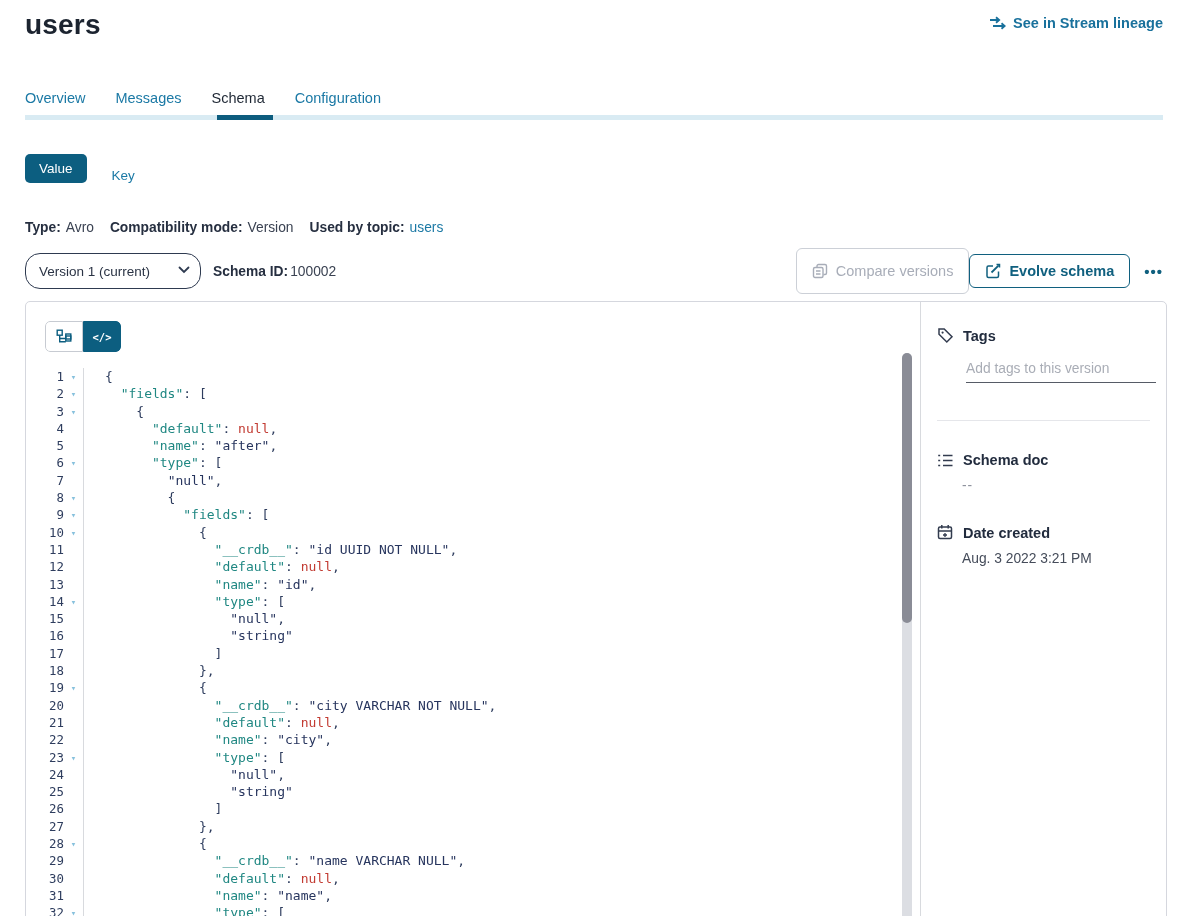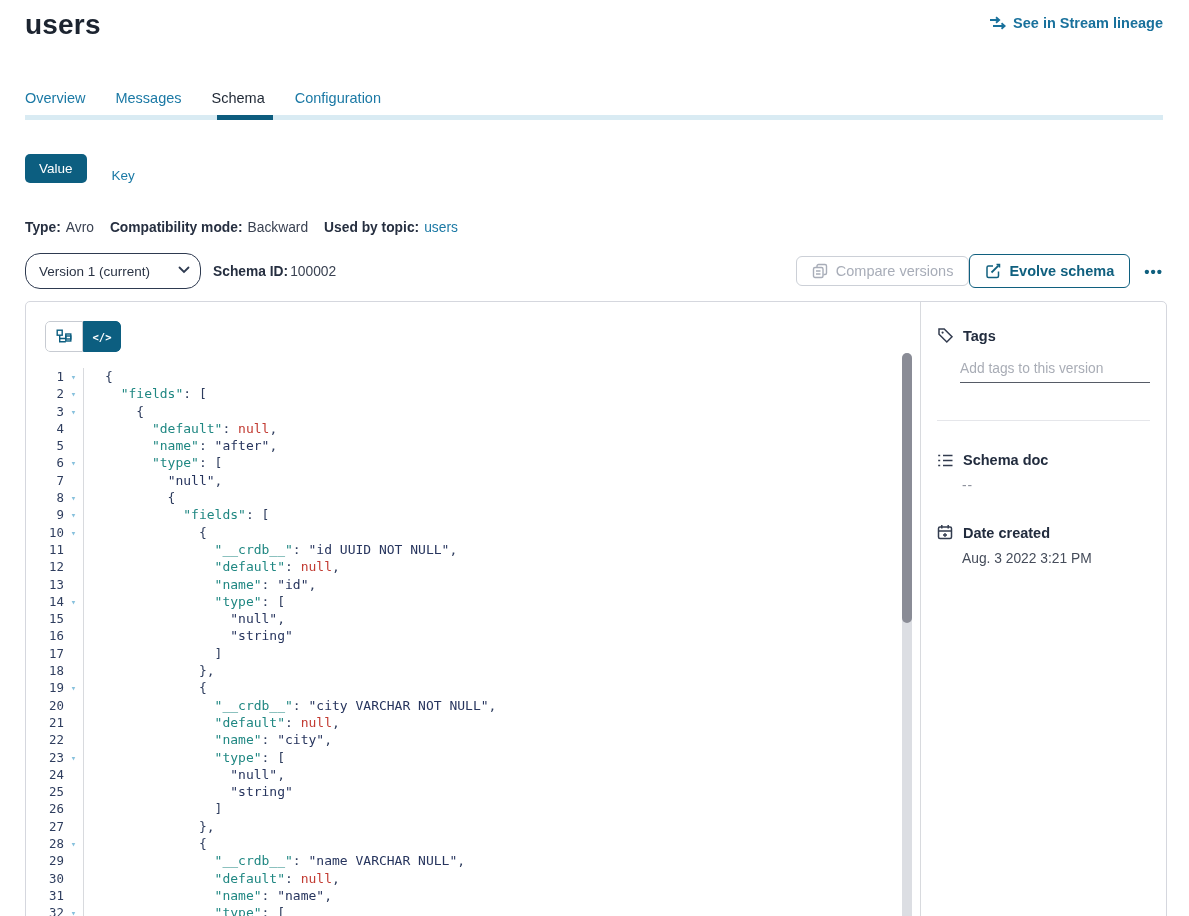--- a/index.html
+++ b/index.html
@@ -41,21 +41,21 @@
   .version-select-wrap { position:relative; width:176px; height:36px; }
   .version-select { width:100%; height:100%; appearance:none; -webkit-appearance:none;
     border:1px solid #2e3a50; border-radius:15px; background:#fff; font-size:13.5px;
     color:#2b3445; padding:0 30px 0 13px; font-family:"Liberation Sans",sans-serif; cursor:pointer; }
   .version-select-wrap svg { position:absolute; right:11px; top:13px; pointer-events:none; }
   .schema-id { margin-left:12px; font-size:13.8px; color:#3a4252; display:flex; gap:2px; }
   .schema-id b { color:#262f40; }
   .vb-spacer { flex:1; }
   .compare-btn { display:flex; align-items:center; gap:8px; background:#fff; color:#a8adb8;
     border:1px solid #ccd0d7; border-radius:6px; font-size:14.5px; font-weight:500;
-    height:30px; padding:0 15px; cursor:default; }
+    height:46px; padding:0 15px; cursor:default; }
   .evolve-btn { display:flex; align-items:center; gap:8px; background:#fff; color:#10607f;
     border:1px solid #10607f; border-radius:6px; font-size:14.5px; font-weight:700;
     height:34px; padding:0 15px; cursor:pointer; }
   .more-btn { background:none; border:none; color:#10607f; font-size:15px; font-weight:700;
     letter-spacing:1px; margin-left:10px; cursor:pointer; padding:4px; }
 
   
   .panel { position:absolute; top:301px; left:25px; width:1142px; height:640px;
     border:1px solid #d5d7de; border-radius:5px; background:#fff; }
   .panel-divider { position:absolute; left:894px; top:0; bottom:0; width:1px; background:#d8dade; }
@@ -84,21 +84,21 @@
   
   .scrollbar-track { position:absolute; left:876px; top:51px; bottom:0; width:10px;
     background:#dcdee3; border-radius:6px 6px 0 0; }
   .scrollbar-thumb { position:absolute; left:0; top:0; width:10px; height:270px;
     background:#8a8c96; border-radius:6px; cursor:grab; }
 
   
   .sidebar { position:absolute; left:895px; top:0; right:0; bottom:0; padding:25px 16px 0 16px; }
   .sb-head { display:flex; align-items:center; gap:9px; font-size:14.5px; font-weight:700; color:#222c3e; }
   .sb-head svg { flex:none; }
-  .tags-input { display:block; margin:17px 0 0 23px; width:190px; border:none;
+  .tags-input { display:block; margin:17px 0 0 29px; width:190px; border:none;
     border-bottom:1px solid #565b66; font-size:13.8px; color:#2b3445; padding:0 0 6px 0;
     font-family:"Liberation Sans",sans-serif; outline:none; background:transparent; }
   .tags-input::placeholder { color:#a9adb6; }
   .sb-divider { border:none; border-top:1px solid #e5e6ea; margin:37px 0 0 0; }
   .sb-section { margin-top:31px; }
   .sb-value { margin:10px 0 0 25px; font-size:13.8px; color:#454c5a; }
   .sb-value.dim { color:#8f939e; letter-spacing:1px; }
 </style>
 </head>
 <body>
@@ -131,21 +131,21 @@
   <button class="key-btn">Key</button>
 </div>
 
 <div class="meta-row">
   <span class="meta-group">
       <b>Type:</b>
     <span>Avro</span>
     </span>
   <span class="meta-group">
       <b>Compatibility mode:</b>
-    <span>Backward</span>
+    <span>Version</span>
     </span>
   <span class="meta-group">
       <b>Used by topic:</b>
     <span class="meta-link">users</span>
     </span>
 </div>
 
 <div class="version-bar">
   <span class="version-select-wrap">
     <select class="version-select">

